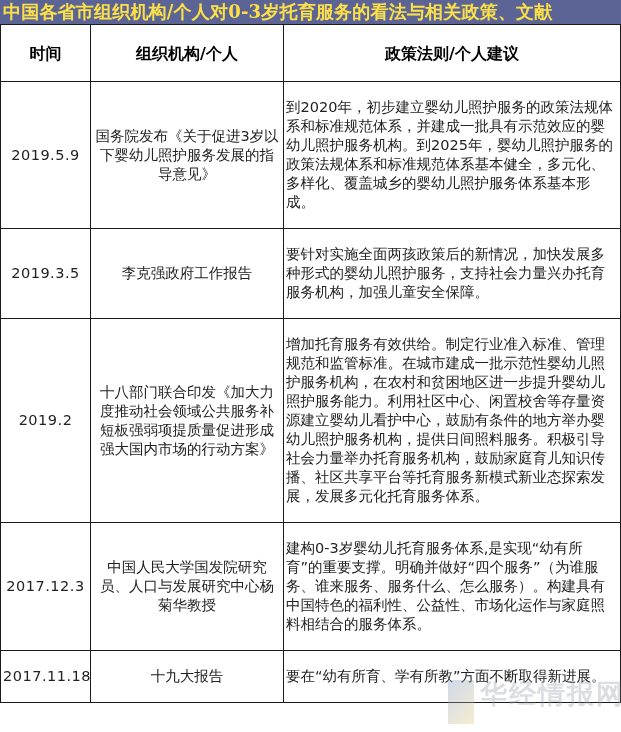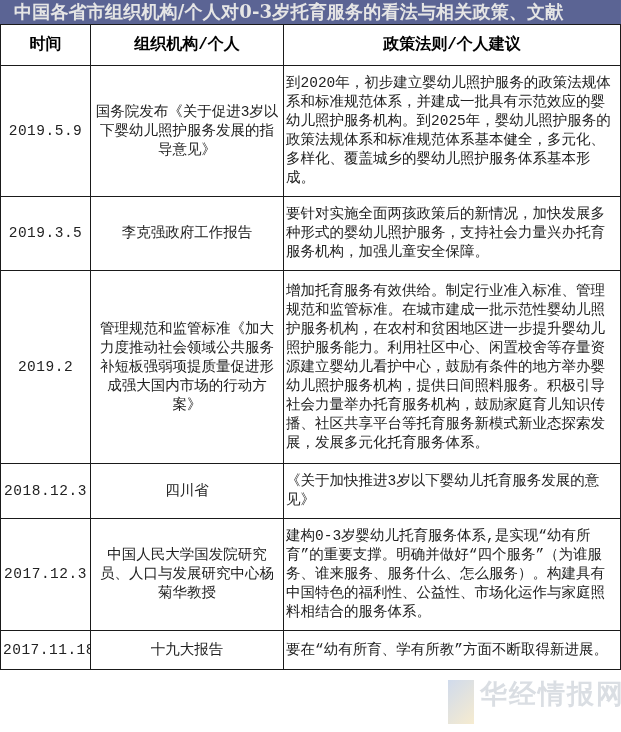--- a/index.html
+++ b/index.html
@@ -1,30 +1,30 @@
 <!DOCTYPE html>
 <html><head>
 <meta charset="utf-8">
 <style>
   html, body { margin: 0; padding: 0; background: #ffffff; }
   body { width: 621px; height: 732px; overflow: hidden; font-family: "DejaVu Sans", sans-serif; }
   .title-bar {
     position: absolute; left: 0; top: 0; width: 621px; height: 24px;
-    background: #5b6494; color: #e5e5e5;
+    background: #5b6494; color: #fde047;
     font-family: "DejaVu Serif", serif; font-weight: bold; font-size: 18px;
-    line-height: 24px; white-space: nowrap; overflow: hidden; padding-left: 14px; box-sizing: border-box;
+    line-height: 24px; white-space: nowrap; overflow: hidden; padding-left: 3px; box-sizing: border-box;
     letter-spacing: 0.2px;
   }
   table.policy {
     position: absolute; left: 0; top: 24px;
     border-collapse: collapse; table-layout: fixed; width: 620px;
   }
   table.policy td, table.policy th {
-    border: 1px solid #1a1a1a; padding: 8px 2px; color: #222;
-    font-size: 14.5px; line-height: 19px; vertical-align: middle; overflow: hidden; font-family: Liberation Mono, monospace;
+    border: 1px solid #1a1a1a; padding: 16px 2px; color: #222;
+    font-size: 14.5px; line-height: 19px; vertical-align: middle; overflow: hidden;
   }
   table.policy th { font-weight: bold; font-size: 16px; height: 24px; text-align: center; color: #000; }
   td.date { text-align: center; font-size: 14px; letter-spacing: 0.5px; }
   td.org { text-align: center; }
   td.policy-text { text-align: left; padding-left: 3px; }
   col.c1 { width: 90px; } col.c2 { width: 193px; } col.c3 { width: 337px; }
   .watermark {
     position: absolute; left: 448px; top: 680px; width: 170px; height: 50px;
     pointer-events: none;
   }
@@ -59,27 +59,22 @@
       <td class="org">国务院发布《关于促进3岁以下婴幼儿照护服务发展的指导意见》</td>
       <td class="policy-text">到2020年，初步建立婴幼儿照护服务的政策法规体系和标准规范体系，并建成一批具有示范效应的婴幼儿照护服务机构。到2025年，婴幼儿照护服务的政策法规体系和标准规范体系基本健全，多元化、多样化、覆盖城乡的婴幼儿照护服务体系基本形成。</td>
     </tr>
     <tr style="height:60px">
       <td class="date">2019.3.5</td>
       <td class="org">李克强政府工作报告</td>
       <td class="policy-text">要针对实施全面两孩政策后的新情况，加快发展多种形式的婴幼儿照护服务，支持社会力量兴办托育服务机构，加强儿童安全保障。</td>
     </tr>
     <tr style="height:193px">
       <td class="date">2019.2</td>
-      <td class="org">管理规范和监管标准《加大力度推动社会领域公共服务补短板强弱项提质量促进形成强大国内市场的行动方案》</td>
+      <td class="org">十八部门联合印发《加大力度推动社会领域公共服务补短板强弱项提质量促进形成强大国内市场的行动方案》</td>
       <td class="policy-text">增加托育服务有效供给。制定行业准入标准、管理规范和监管标准。在城市建成一批示范性婴幼儿照护服务机构，在农村和贫困地区进一步提升婴幼儿照护服务能力。利用社区中心、闲置校舍等存量资源建立婴幼儿看护中心，鼓励有条件的地方举办婴幼儿照护服务机构，提供日间照料服务。积极引导社会力量举办托育服务机构，鼓励家庭育儿知识传播、社区共享平台等托育服务新模式新业态探索发展，发展多元化托育服务体系。</td>
-    </tr>
-    <tr style="height:35px">
-      <td class="date">2018.12.3</td>
-      <td class="org">四川省</td>
-      <td class="policy-text">《关于加快推进3岁以下婴幼儿托育服务发展的意见》</td>
     </tr>
     <tr style="height:100px">
       <td class="date">2017.12.3</td>
       <td class="org">中国人民大学国发院研究员、人口与发展研究中心杨菊华教授</td>
       <td class="policy-text">建构0-3岁婴幼儿托育服务体系,是实现“幼有所育”的重要支撑。明确并做好“四个服务”（为谁服务、谁来服务、服务什么、怎么服务）。构建具有中国特色的福利性、公益性、市场化运作与家庭照料相结合的服务体系。</td>
     </tr>
     <tr style="height:39px">
       <td class="date">2017.11.18</td>
       <td class="org">十九大报告</td>
       <td class="policy-text">要在“幼有所育、学有所教”方面不断取得新进展。</td>

